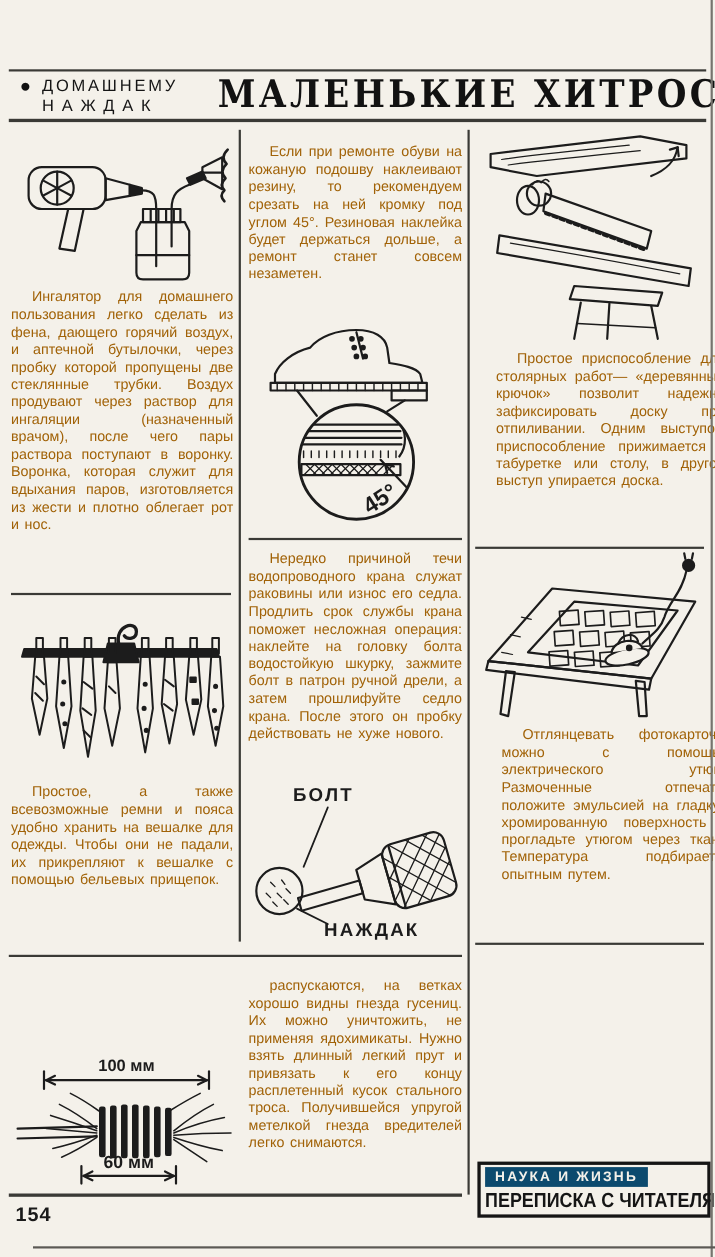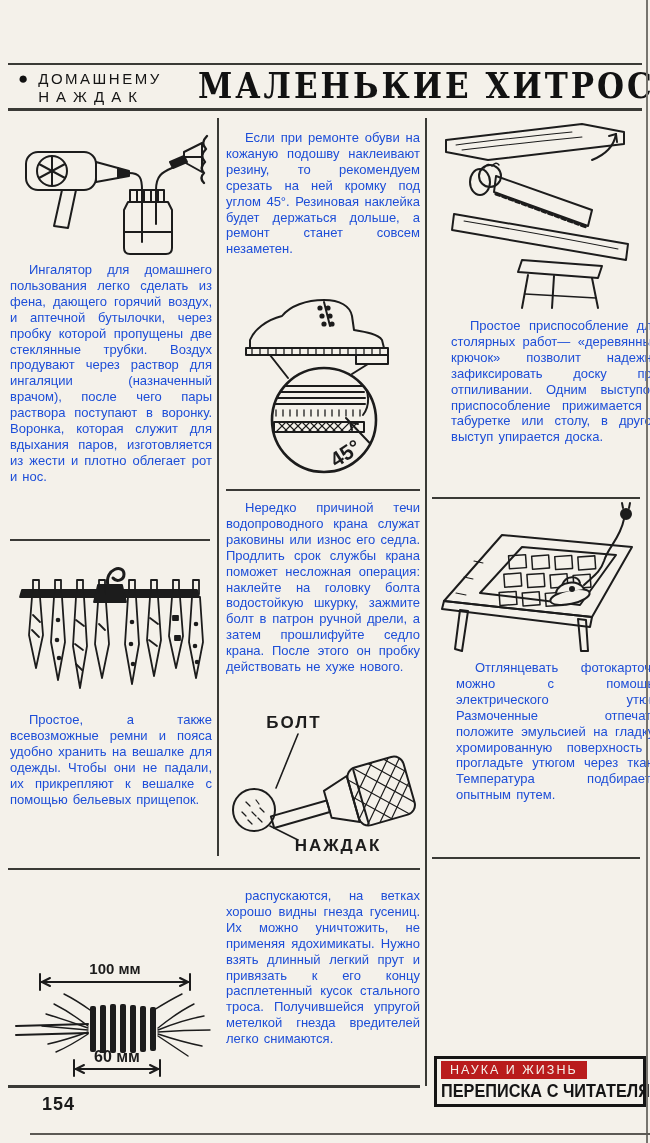--- a/index.html
+++ b/index.html
@@ -1,32 +1,32 @@
 <!DOCTYPE html>
 <html><head>
 <meta charset="utf-8">
 <style>
   html,body{margin:0;padding:0;}
   body{background:#d8d5cd;font-family:"Liberation Sans",sans-serif;}
   #page{position:relative;width:650px;height:1143px;background:#f4f1ea;overflow:hidden;color:#262626;}
   .rule-h{position:absolute;background:#3a3a36;}
   .rule-v{position:absolute;background:#3a3a36;}
-  .tx{position:absolute;font:13px/15.9px "Liberation Sans",sans-serif;text-align:justify;text-indent:19px;word-spacing:1.5px;color:#1d4ed8;margin:0;}
+  .tx{position:absolute;font:13px/15.9px "Liberation Sans",sans-serif;text-align:justify;text-indent:19px;word-spacing:1.5px;color:#a16207;margin:0;}
   .rubric{position:absolute;left:18px;top:70px;display:flex;gap:10px;align-items:flex-start;}
   .rubric .dot{font-size:17px;line-height:17px;color:#111;}
   .rubric .lines{font-weight:normal;font-size:15px;line-height:18px;color:#151515;}
   .rubric .l1{letter-spacing:2.5px;}
   .rubric .l2{letter-spacing:7px;}
   .title{position:absolute;left:198px;top:66px;font-family:"DejaVu Serif",serif;font-weight:bold;font-size:31px;letter-spacing:3px;color:#121212;white-space:nowrap;transform:scaleY(1.12);transform-origin:top left;}
   svg{position:absolute;overflow:visible;}
   svg text{font-family:"Liberation Sans",sans-serif;fill:#1c1c1c;}
   .logo-box{position:absolute;left:434px;top:1056px;width:198px;border:3px solid #151515;background:#f4f1ea;padding:0 4px 2px 4px;}
-  .logo-bar{display:inline-block;background:#b91c1c;color:#f4f1ea;font-weight:normal;font-size:12.5px;letter-spacing:2px;padding:2px 9px 2px 9px;margin-top:2px;white-space:nowrap;}
+  .logo-bar{display:inline-block;background:#0c4a6e;color:#f4f1ea;font-weight:bold;font-size:12.5px;letter-spacing:2px;padding:2px 9px 2px 9px;margin-top:2px;white-space:nowrap;}
   .logo-main{font-weight:bold;font-size:18.5px;letter-spacing:0px;color:#151515;white-space:nowrap;transform:scaleX(0.88);transform-origin:left;margin-top:1px;}
-  .pagenum{position:absolute;left:14px;top:1094px;font-weight:bold;font-size:18px;letter-spacing:1px;color:#1a1a1a;margin-left:28px;}
+  .pagenum{position:absolute;left:14px;top:1094px;font-weight:bold;font-size:18px;letter-spacing:1px;color:#1a1a1a;}
   .edge-r{position:absolute;left:646px;top:0;width:2px;height:1143px;background:#76746e;}
   .edge-b{position:absolute;left:30px;top:1133px;width:620px;height:2px;background:#5b5954;}
 </style>
 </head>
 <body>
 
 <div id="page">
 
   <div class="rule-h" style="left:8px;top:63px;width:634px;height:1.5px;"></div>
   <div class="rubric">

